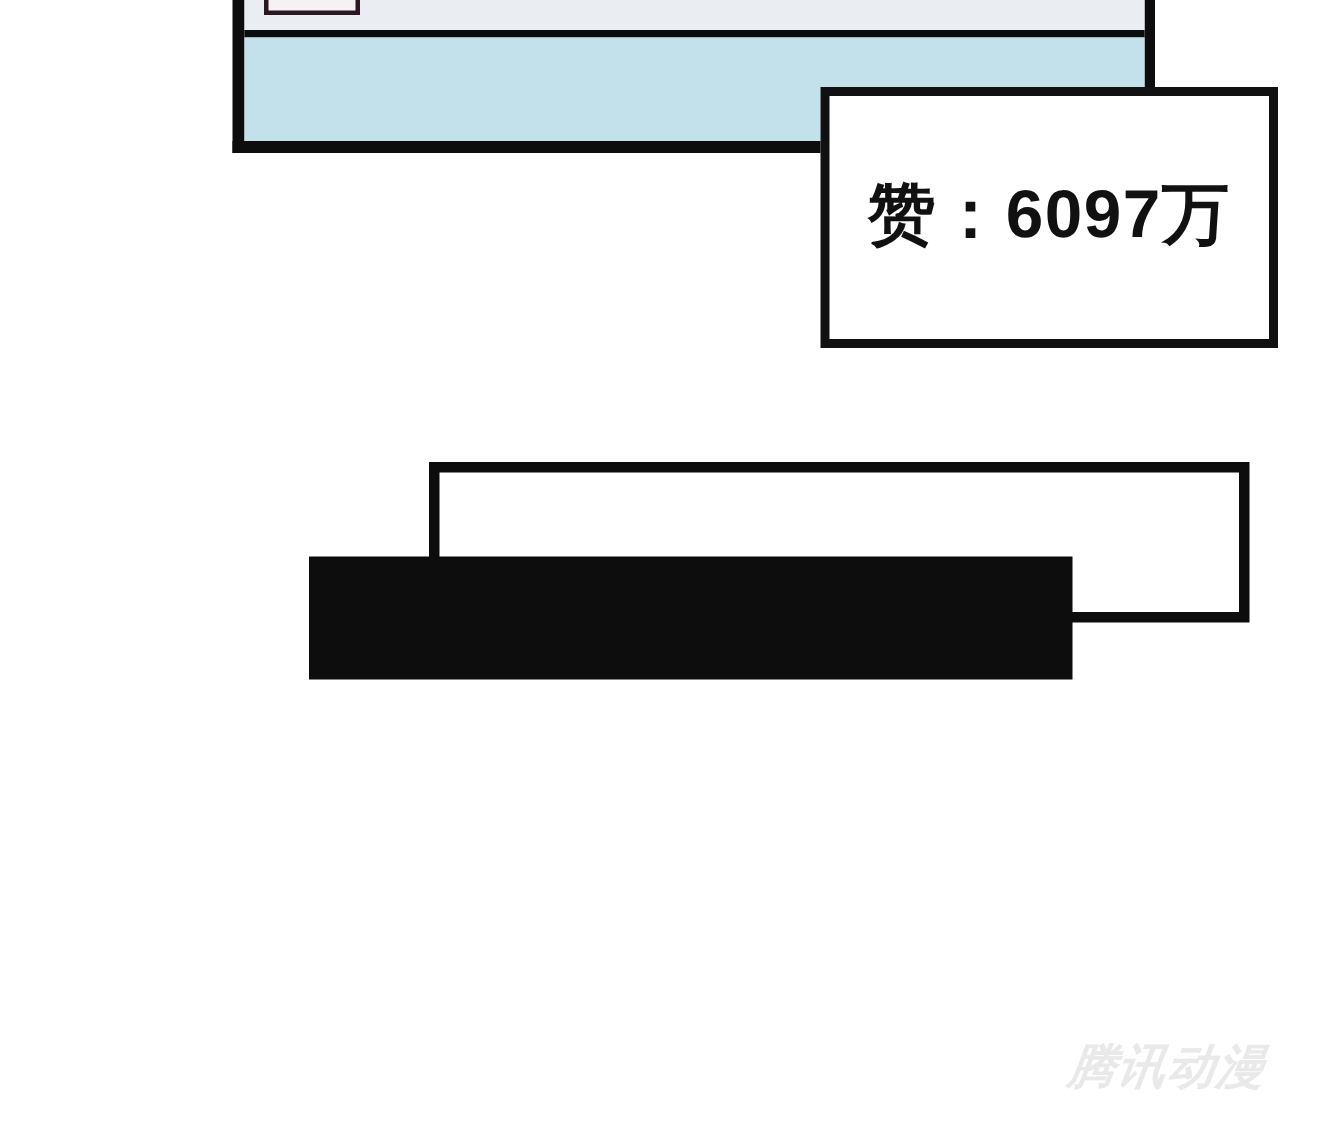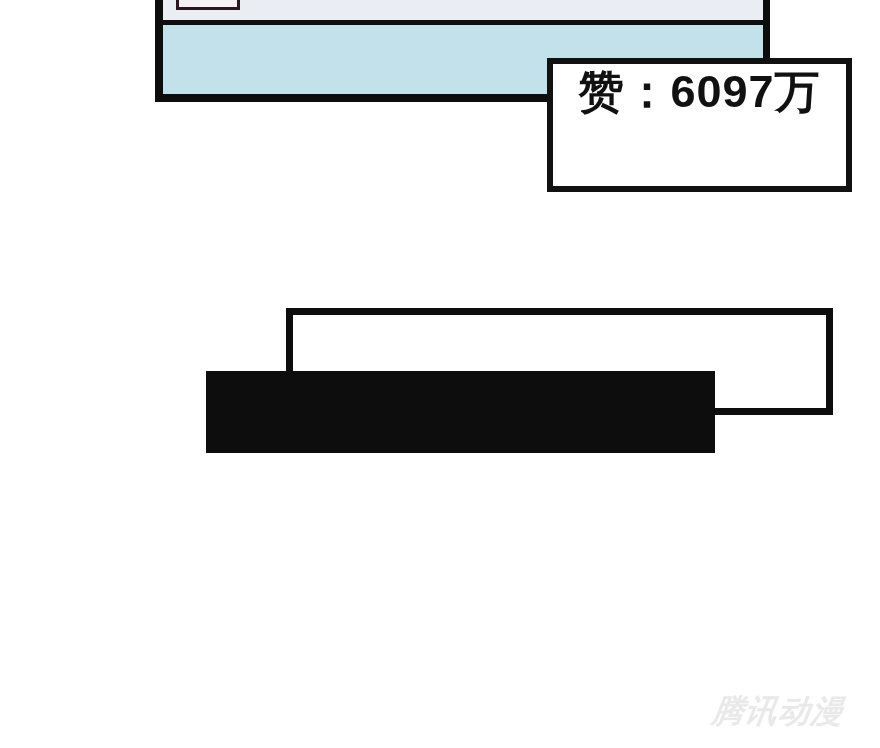--- a/index.html
+++ b/index.html
@@ -43,26 +43,26 @@
     width: 64px; height: 10px;
     background: #f6f1f3;
     border: 3px solid #2b1722;
     border-top: none;
   }
 
   
   .like-counter {
     position: absolute;
     left: 547px; top: 58px;
-    width: 305px; height: 134px;
+    width: 305px; height: 174px;
     background: #ffffff;
     border: 6px solid #111111;
     z-index: 3;
     display: flex;
-    align-items: flex-start;
+    align-items: center;
     justify-content: center;
   }
   .like-counter-text {
     font-size: 45px;
     font-weight: bold;
     color: #111111;
     letter-spacing: 1px;
     white-space: nowrap;
     transform: translateY(-2px);
   }

